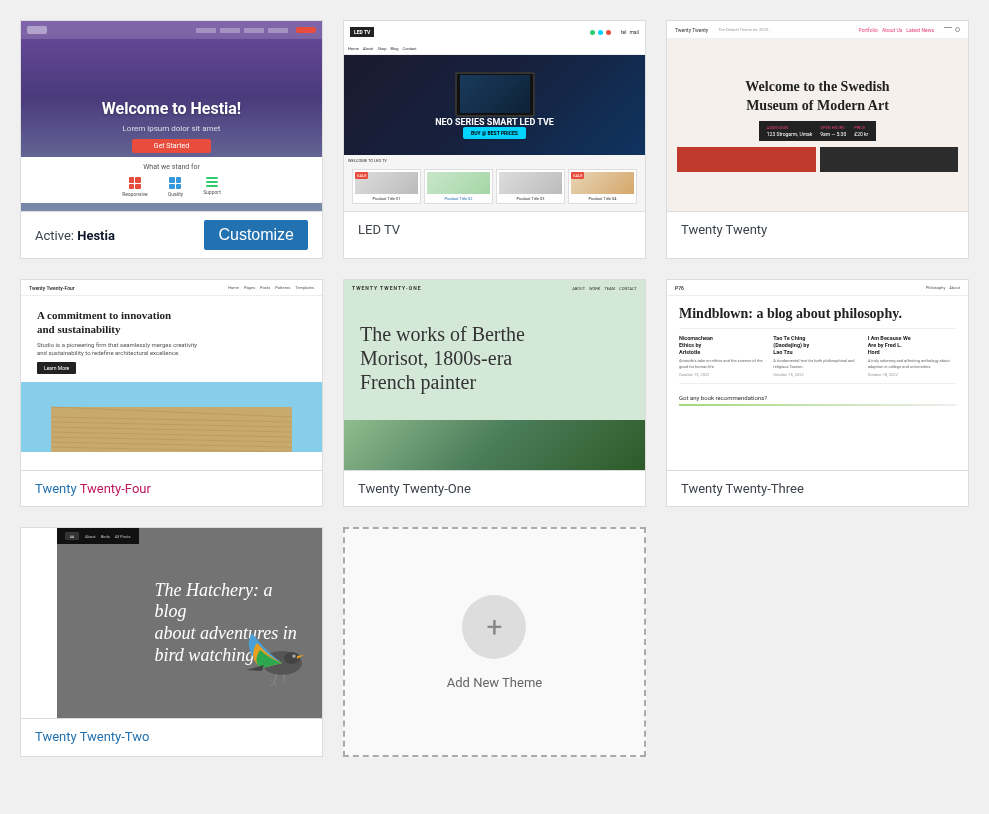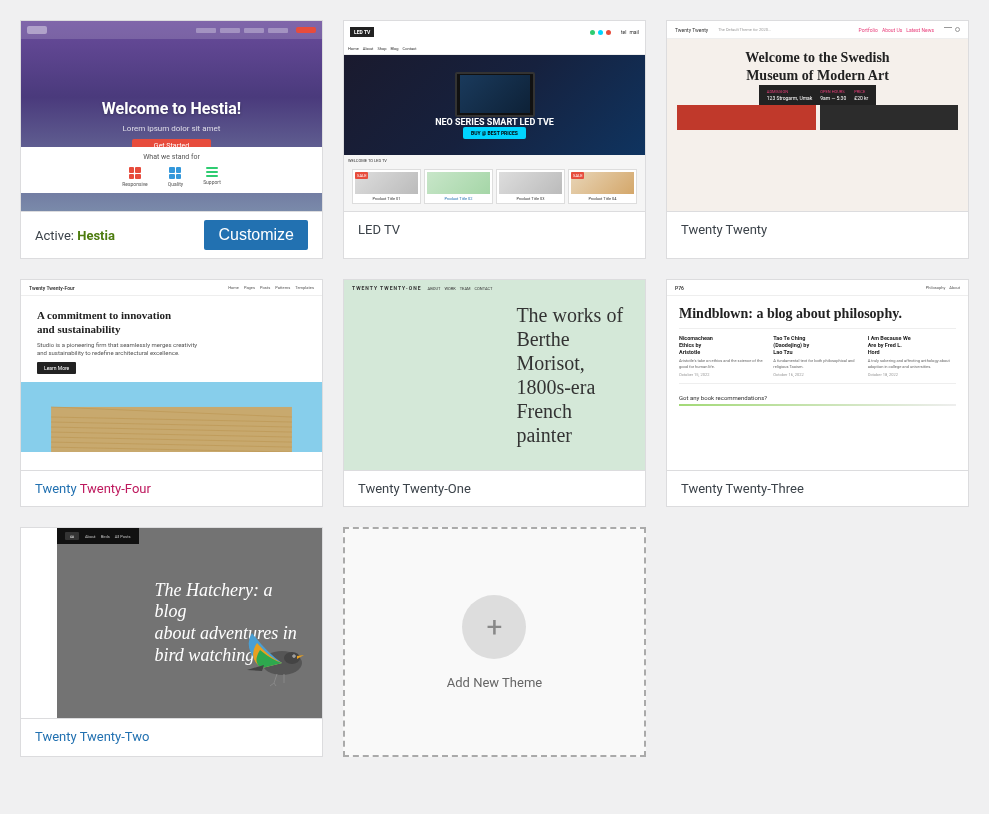--- a/index.html
+++ b/index.html
@@ -159,21 +159,21 @@
     .hestia-btn {
       background: #e74c3c;
       color: #fff;
       font-size: 7px;
       padding: 3px 22px;
       border-radius: 2px;
     }
 
     .hestia-bottom {
       position: absolute;
-      bottom: 18px; left: 0; right: 0;
+      bottom: 8px; left: 0; right: 0;
       background: #fff;
       padding: 6px 0 4px;
     }
 
     .hestia-bottom-text {
       text-align: center;
       font-size: 7px;
       color: #555;
       margin-bottom: 4px;
     }
@@ -381,21 +381,22 @@
       display: flex;
       gap: 3px;
     }
 
     .tt-content {
       flex: 1;
       padding: 10px;
       display: flex;
       flex-direction: column;
       align-items: center;
-      justify-content: flex-start;
+      justify-content: center;
+      gap: 6px;
     }
 
     .tt-main-title {
       font-size: 14px;
       font-weight: 900;
       color: #222;
       text-align: center;
       line-height: 1.3;
       font-family: Georgia, serif;
     }
@@ -516,21 +517,21 @@
       background: linear-gradient(180deg, #87CEEB 0%, #b0d0e8 50%, #8B7355 100%);
       position: relative;
       overflow: hidden;
     }
 
     
     .to1-preview {
       background: #d4e8d8;
       height: 100%;
       display: flex;
-      flex-direction: row;
+      flex-direction: column;
     }
 
     .to1-header {
       height: 16px;
       background: #d4e8d8;
       display: flex;
       align-items: center;
       padding: 0 8px;
       gap: 6px;
     }
@@ -793,21 +794,21 @@
               </div>
               <div class="hestia-icon-label">Support</div>
             </div>
           </div>
         </div>
       </div>
     </div>
     <div class="theme-name active">
       <div>
         <span>Active:</span>
-        <strong style="color:#4d7c0f; cursor:pointer;">Hestia</strong>
+        <strong style="color:#0f172a; cursor:pointer;">Hestia</strong>
       </div>
       <button class="customize-btn">Customize</button>
     </div>
   </div>
 
   <div class="theme-card">
     <div class="theme-preview">
       <div class="ledtv-preview">
         <div class="ledtv-header">
           <div class="ledtv-logo">LED TV</div>

